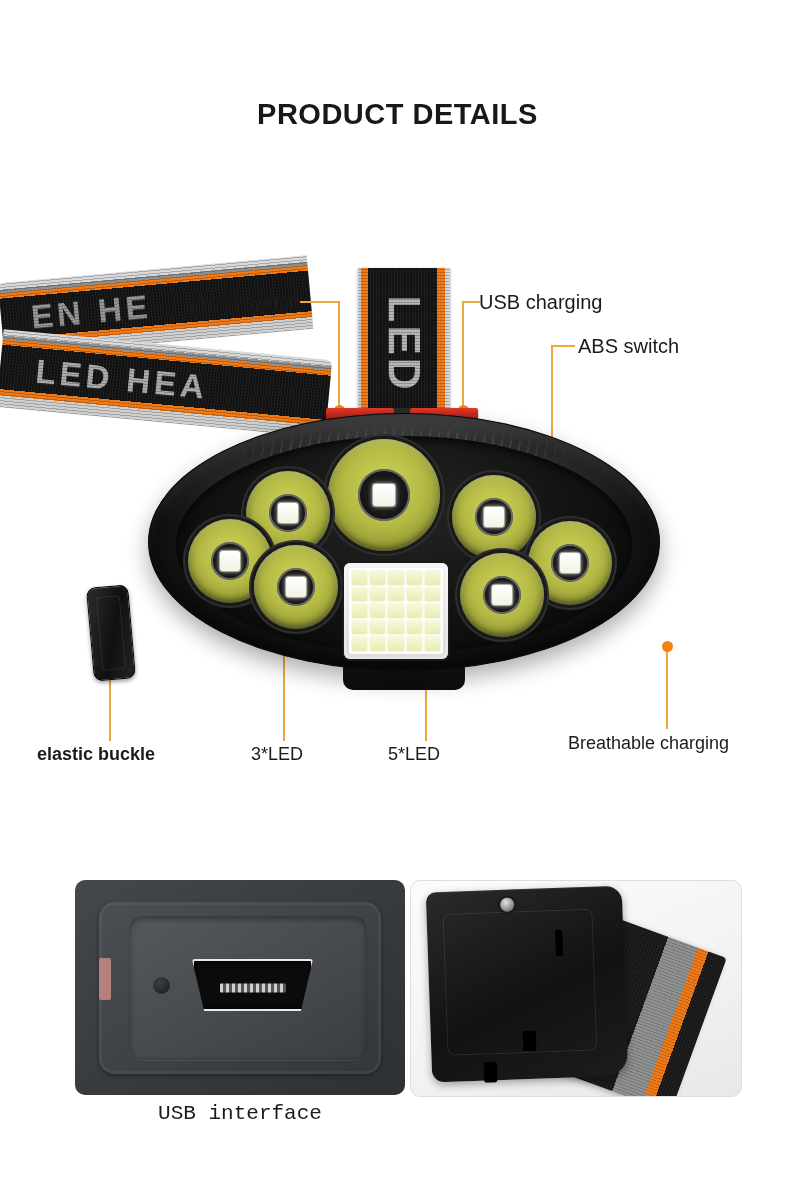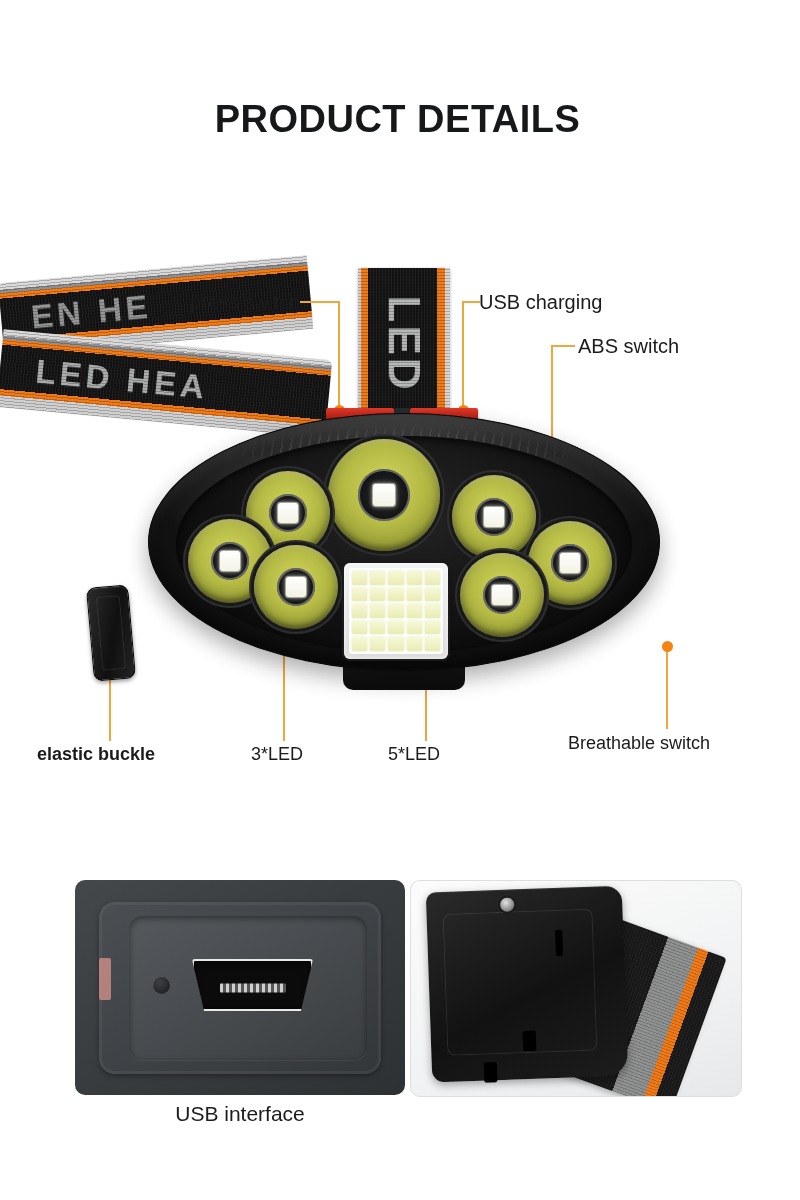--- a/index.html
+++ b/index.html
@@ -10,21 +10,21 @@
     color:#1a1a1a;
     overflow:hidden;
     position:relative;
   }
   .page{position:relative;width:800px;height:1200px;}
 
   
   .title{
     position:absolute;left:0;top:98px;width:795px;
     text-align:center;
-    font-size:38px;font-weight:bold;letter-spacing:0.5px;
+    font-size:29px;font-weight:bold;letter-spacing:0.5px;
     color:#16181a;
     font-family:"Liberation Sans", sans-serif;
   }
 
   
   .hero{position:absolute;left:0;top:255px;width:800px;height:540px;}
 
   
   .callout{
     position:absolute;
@@ -348,21 +348,21 @@
         #8e8f8f 55%, #8e8f8f 78%,
         #f07814 78%, #f07814 86%,
         #1a1a1a 86%, #1a1a1a 100%);
     box-shadow:-3px 2px 6px rgba(0,0,0,.3);
   }
   .bay-strap .weave{opacity:.8;}
 
   .panel-caption{
     position:absolute;top:222px;width:330px;text-align:center;
     font-size:21px;color:#1b1b1b;
-    font-family:Liberation Sans, sans-serif;
+    font-family:Liberation Mono, monospace;
   }
   .panel-caption.usb{left:75px;}
   .panel-caption.bay{left:410px;}
 </style>
 </head>
 <body>
 
 <div class="page">
 
   <div class="title">PRODUCT DETAILS</div>
@@ -467,21 +467,21 @@
     <div class="callout" style="left:479px;top:36px;">USB charging</div>
 
     <div class="callout" style="left:578px;top:80px;">ABS switch</div>
 
     <div class="callout big" style="left:37px;top:489px;font-weight:bold;">elastic buckle</div>
 
     <div class="callout big" style="left:251px;top:489px;">3*LED</div>
 
     <div class="callout big" style="left:388px;top:489px;">5*LED</div>
 
-    <div class="callout big" style="left:568px;top:478px;">Breathable switch</div>
+    <div class="callout big" style="left:568px;top:478px;">Breathable charging</div>
   </div>
 
   <div class="panels">
 
     <div class="panel usb">
       <div class="usb-outer">
         <div class="pink-tab"></div>
         <div class="usb-inner">
           <div class="screw"></div>
           <div class="usb-port">

